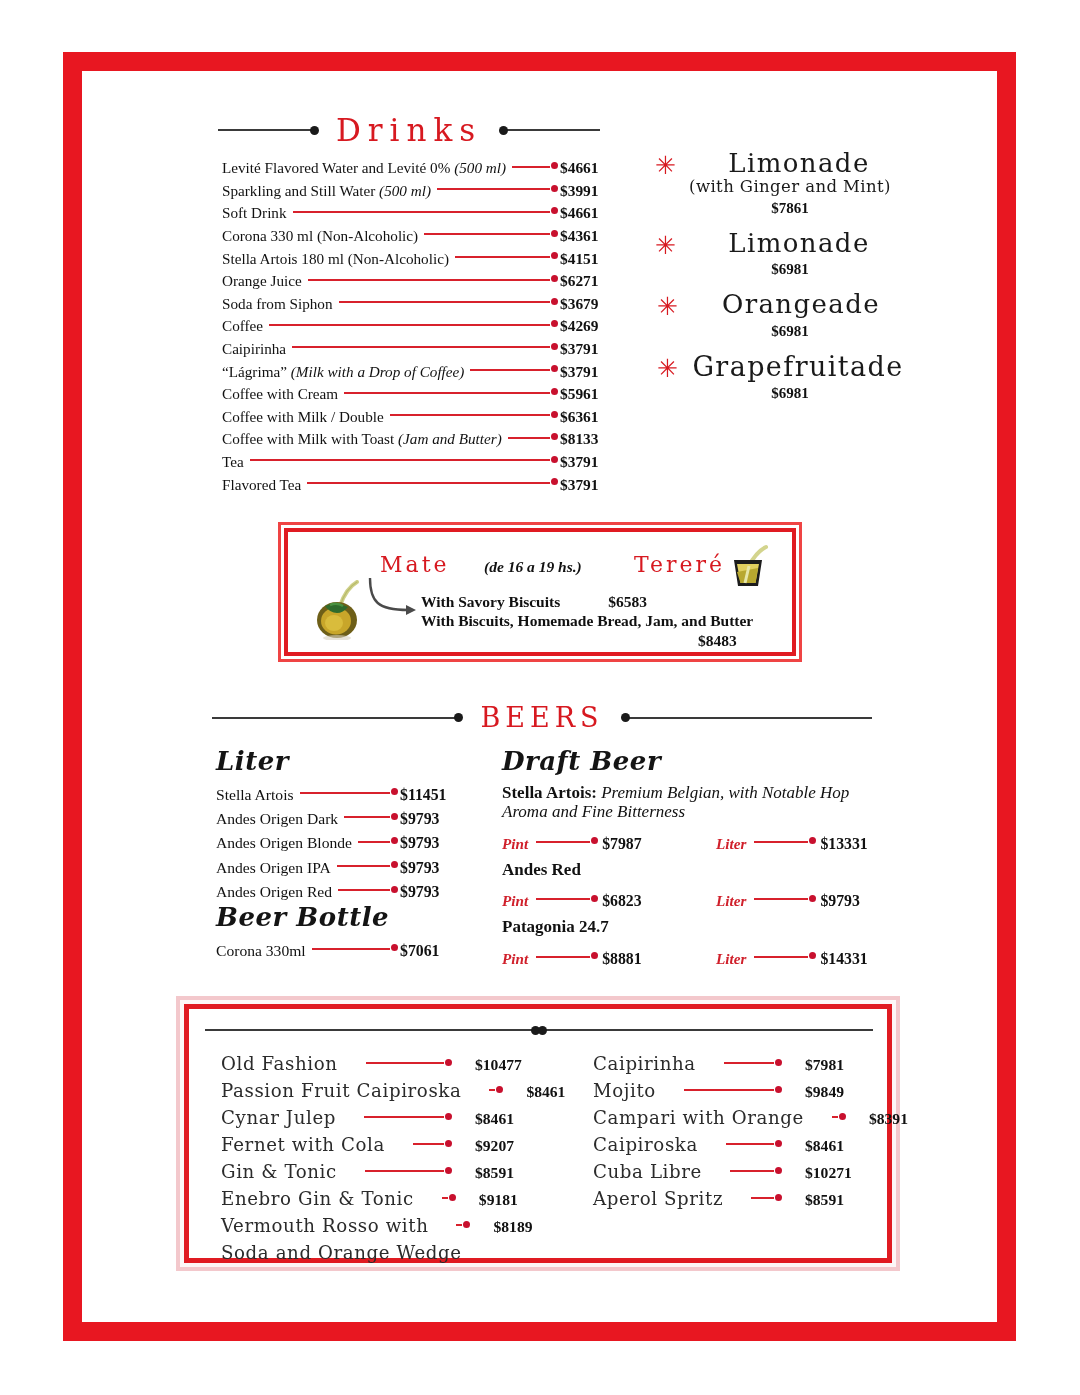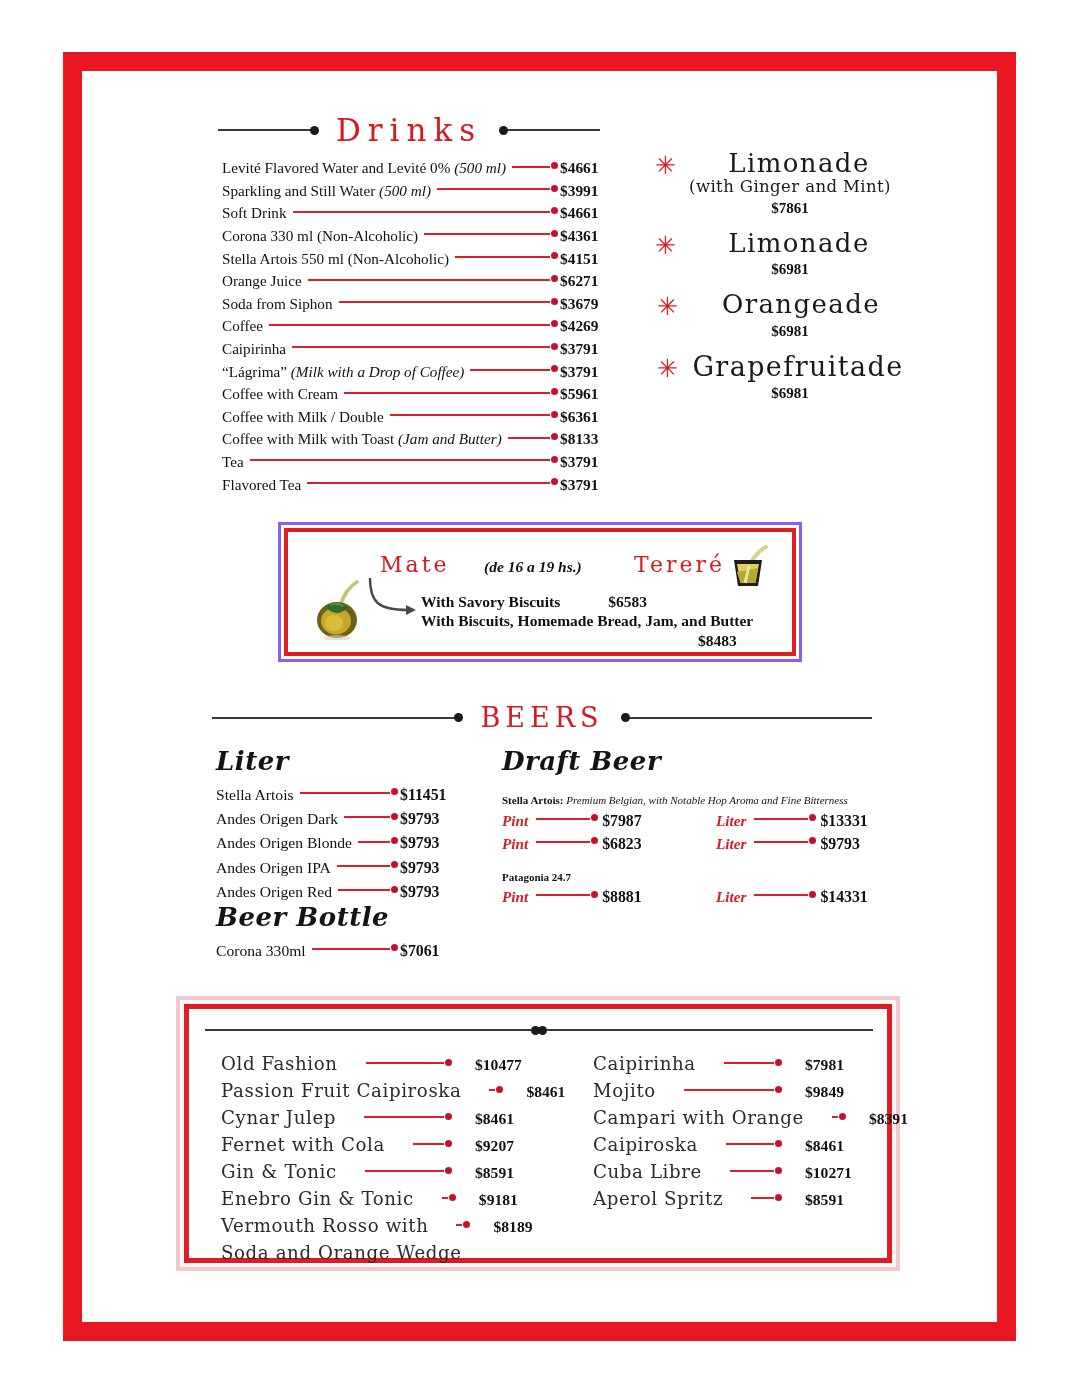--- a/index.html
+++ b/index.html
@@ -188,21 +188,21 @@
   #ade-4 .ade-name { padding-left: 16px; font-size: 27px; }
 
   
   #mate-box {
     position: absolute;
     left: 278px;
     top: 522px;
     width: 524px;
     height: 140px;
     box-sizing: border-box;
-    border: 3px solid #8b5cf6;
+    border: 3px solid #ef4444;
     background: #ffffff;
     padding: 3px;
   }
   #mate-inner {
     width: 100%;
     height: 100%;
     box-sizing: border-box;
     border: 4px solid #e01b22;
     position: relative;
     background: #fff;
@@ -314,32 +314,32 @@
   #bottle-block .row { height: 24.4px; }
   #bottle-block .price { width: 66px; font-size: 15.8px; }
 
   #draft-block {
     position: absolute;
     left: 502px;
     top: 746px;
     width: 390px;
   }
   #draft-block .beer-name {
-    font-size: 11px;
-    font-weight: bold;
-    margin-top: 18px;
+    font-size: 17px;
+    font-weight: bold;
+    margin-top: 7px;
     line-height: 1.14;
   }
   #draft-block .beer-name .desc {
     font-weight: normal;
     font-style: italic;
   }
   .sizes {
     display: flex;
-    margin-top: 3px;
+    margin-top: 11px;
   }
   .size-cell {
     display: flex;
     align-items: baseline;
   }
   .size-cell .lab {
     font-style: italic;
     font-weight: bold;
     color: #d0202b;
     font-size: 15.2px;
@@ -489,21 +489,21 @@
         <span class="name">Soft Drink</span>
         <span class="lead"></span>
         <span class="price">$4661</span>
       </div>
       <div class="row">
         <span class="name">Corona 330 ml (Non-Alcoholic)</span>
         <span class="lead"></span>
         <span class="price">$4361</span>
       </div>
       <div class="row">
-        <span class="name">Stella Artois 550 ml (Non-Alcoholic)</span>
+        <span class="name">Stella Artois 180 ml (Non-Alcoholic)</span>
         <span class="lead"></span>
         <span class="price">$4151</span>
       </div>
       <div class="row">
         <span class="name">Orange Juice</span>
         <span class="lead"></span>
         <span class="price">$6271</span>
       </div>
       <div class="row">
         <span class="name">Soda from Siphon</span>
@@ -675,20 +675,21 @@
             <span class="lab">Pint</span>
             <span class="lead2"></span>
             <span class="pr">$7987</span>
           </div>
           <div class="size-cell c2">
             <span class="lab">Liter</span>
             <span class="lead2"></span>
             <span class="pr">$13331</span>
           </div>
         </div>
+        <div class="beer-name"><span>Andes Red</span></div>
         <div class="sizes">
           <div class="size-cell c1">
             <span class="lab">Pint</span>
             <span class="lead2"></span>
             <span class="pr">$6823</span>
           </div>
           <div class="size-cell c2">
             <span class="lab">Liter</span>
             <span class="lead2"></span>
             <span class="pr">$9793</span>

